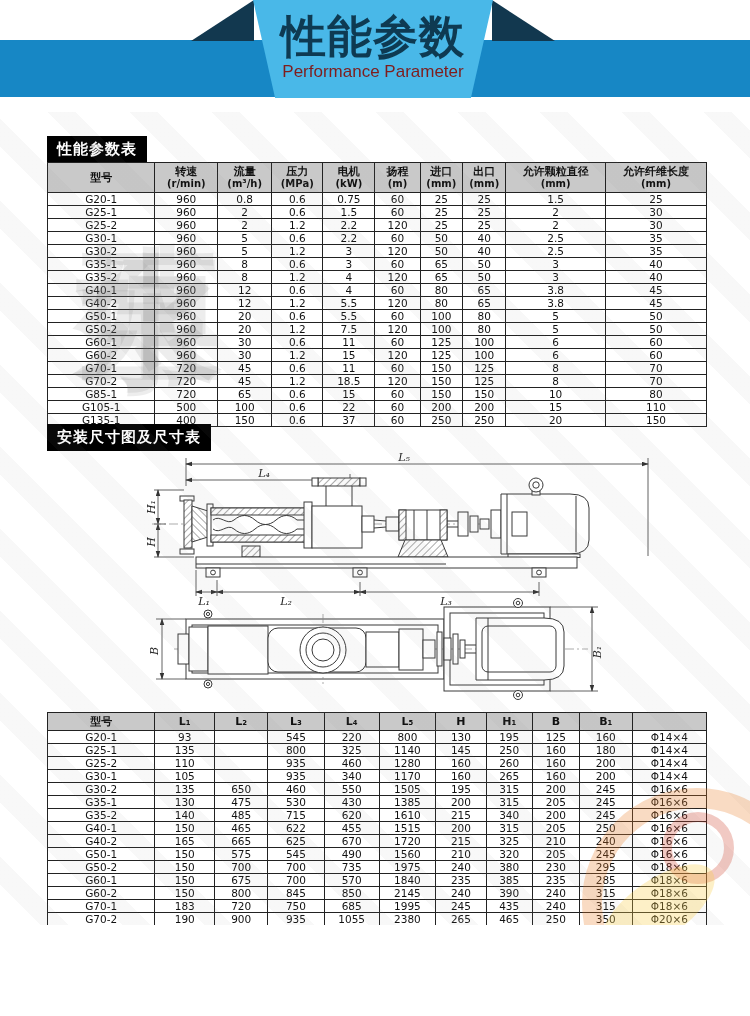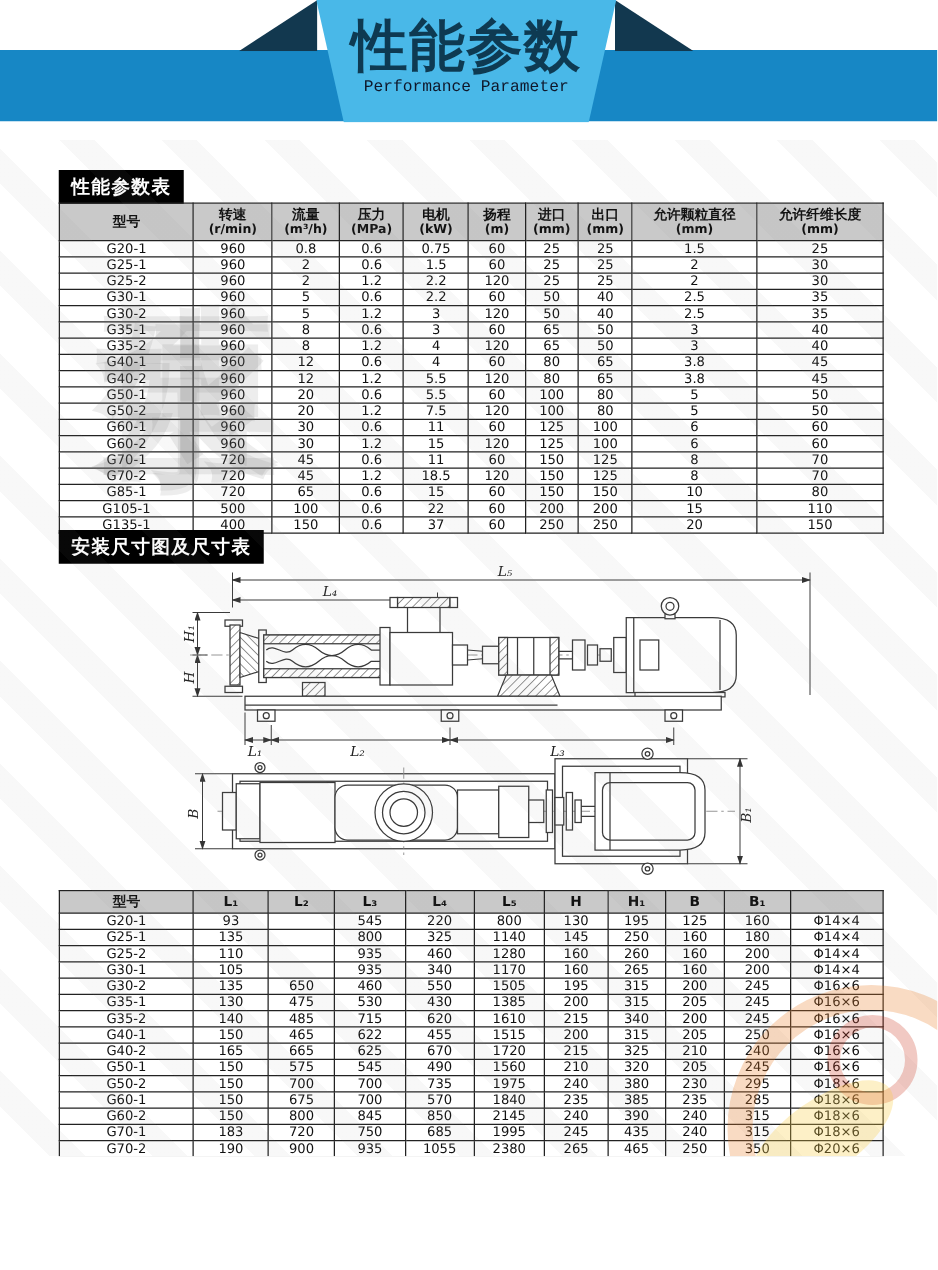--- a/index.html
+++ b/index.html
@@ -8,21 +8,21 @@
 
   
   .banner{position:absolute;left:0;top:0;width:750px;height:100px;}
   .banner-band{position:absolute;left:0;top:40px;width:750px;height:57px;background:#1787c5;}
   .banner-fold{position:absolute;top:0;width:63px;height:41px;background:#12384f;}
   .banner-fold.left{left:191px;clip-path:polygon(100% 0,100% 100%,0 100%);}
   .banner-fold.right{left:492px;clip-path:polygon(0 0,100% 100%,0 100%);}
   .banner-trap{position:absolute;left:253px;top:0;width:240px;height:98px;background:#49b8e8;
                clip-path:polygon(0 0,100% 0,90.8% 100%,9.2% 100%);text-align:center;}
   .banner-title{margin-top:12px;font-size:45px;font-weight:bold;color:#0e3a52;letter-spacing:1px;line-height:1.1;}
-  .banner-subtitle{font-size:13px;color:#0f172a;font-family:Liberation Mono, monospace;}
+  .banner-subtitle{font-size:17px;color:#7f1d1d;font-family:Liberation Sans, sans-serif;}
 
   
   .sec-label{position:absolute;left:47px;background:#000;color:#fff;font-size:15px;font-weight:bold;
              padding:4px 10px;letter-spacing:1px;}
   #sec1{top:136px;}
   #sec2{top:424px;}
 
   
   .tbl{position:absolute;left:47px;width:660px;border-collapse:collapse;table-layout:fixed;
        background:transparent;}

